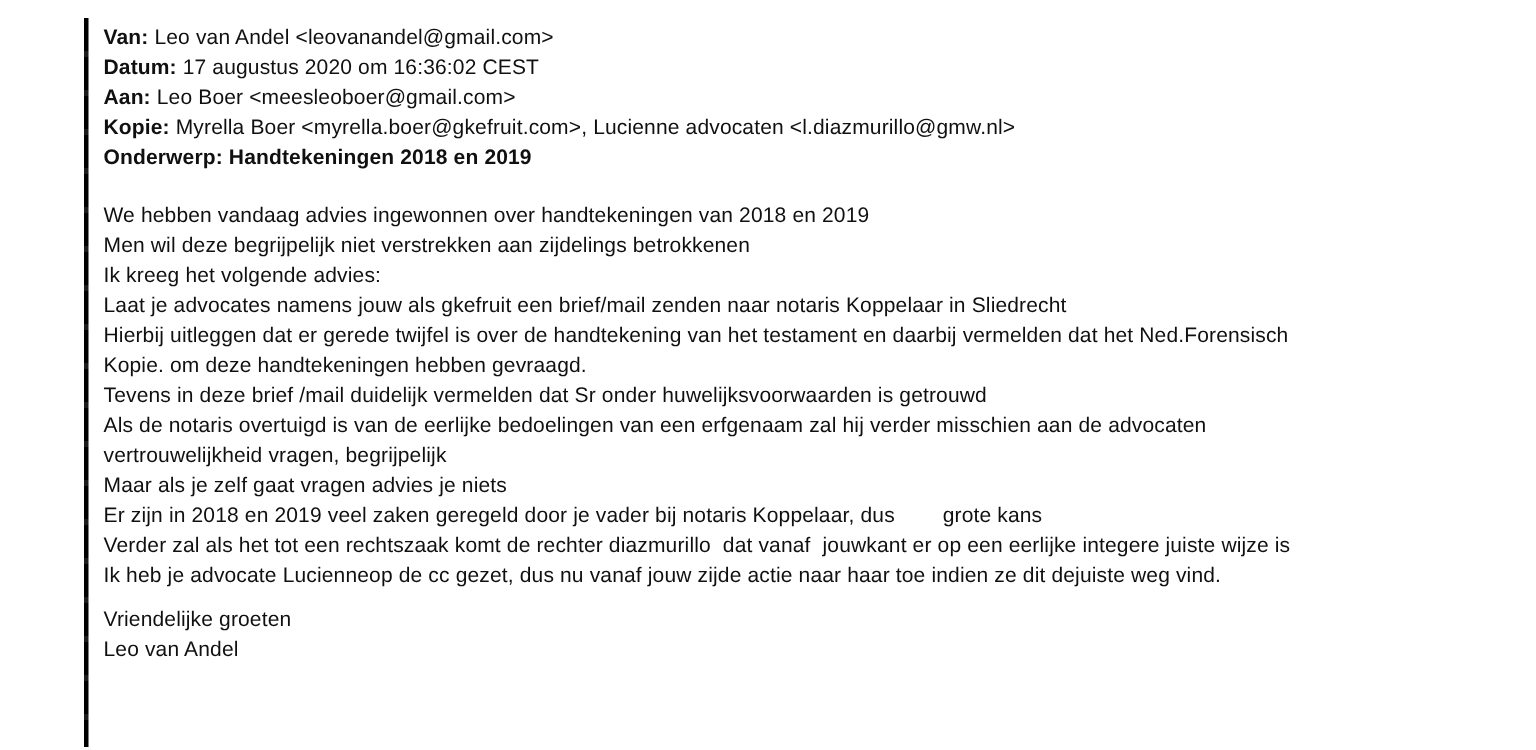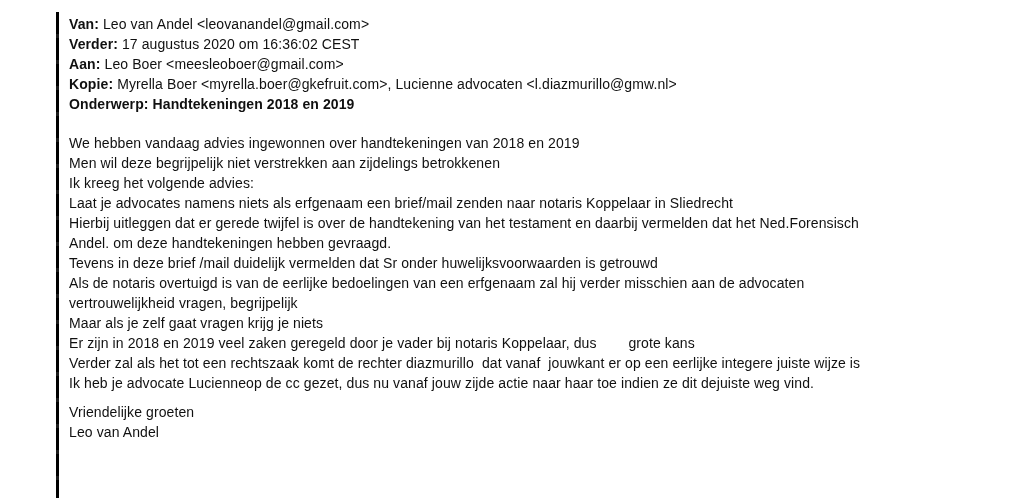--- a/index.html
+++ b/index.html
@@ -39,51 +39,51 @@
 <body>
 
 <div class="page">
   <div class="scan-bar"></div>
   <div class="content">
 
     <div class="headers">
 
         <div class="line hdr-line"><span class="hdr-label">Van:</span><span class="hdr-value"> Leo van Andel &lt;leovanandel@gmail.com&gt;</span></div>
 
-        <div class="line hdr-line"><span class="hdr-label">Verder:</span><span class="hdr-value"> 17 augustus 2020 om 16:36:02 CEST</span></div>
+        <div class="line hdr-line"><span class="hdr-label">Datum:</span><span class="hdr-value"> 17 augustus 2020 om 16:36:02 CEST</span></div>
 
         <div class="line hdr-line"><span class="hdr-label">Aan:</span><span class="hdr-value"> Leo Boer &lt;meesleoboer@gmail.com&gt;</span></div>
 
         <div class="line hdr-line"><span class="hdr-label">Kopie:</span><span class="hdr-value"> Myrella Boer &lt;myrella.boer@gkefruit.com&gt;, Lucienne advocaten &lt;l.diazmurillo@gmw.nl&gt;</span></div>
 
         <div class="line hdr-line"><span class="hdr-label">Onderwerp:</span><span class="hdr-value bold"> Handtekeningen 2018 en 2019</span></div>
       </div>
 
 
     <div class="body-lines">
 
         <div class="line">We hebben vandaag advies ingewonnen over handtekeningen van 2018 en 2019</div>
 
         <div class="line">Men wil deze begrijpelijk niet verstrekken aan zijdelings betrokkenen</div>
 
         <div class="line">Ik kreeg het volgende advies:</div>
 
-        <div class="line">Laat je advocates namens niets als erfgenaam een brief/mail zenden naar notaris Koppelaar in Sliedrecht</div>
+        <div class="line">Laat je advocates namens jouw als gkefruit een brief/mail zenden naar notaris Koppelaar in Sliedrecht</div>
 
         <div class="line">Hierbij uitleggen dat er gerede twijfel is over de handtekening van het testament en daarbij vermelden dat het Ned.Forensisch</div>
 
-        <div class="line">Andel. om deze handtekeningen hebben gevraagd.</div>
+        <div class="line">Kopie. om deze handtekeningen hebben gevraagd.</div>
 
         <div class="line">Tevens in deze brief /mail duidelijk vermelden dat Sr onder huwelijksvoorwaarden is getrouwd</div>
 
         <div class="line">Als de notaris overtuigd is van de eerlijke bedoelingen van een erfgenaam zal hij verder misschien aan de advocaten</div>
 
         <div class="line">vertrouwelijkheid vragen, begrijpelijk</div>
 
-        <div class="line">Maar als je zelf gaat vragen krijg je niets</div>
+        <div class="line">Maar als je zelf gaat vragen advies je niets</div>
 
         <div class="line">Er zijn in 2018 en 2019 veel zaken geregeld door je vader bij notaris Koppelaar, dus        grote kans</div>
 
         <div class="line">Verder zal als het tot een rechtszaak komt de rechter diazmurillo  dat vanaf  jouwkant er op een eerlijke integere juiste wijze is</div>
 
 
         <div class="line">Ik heb je advocate Lucienneop de cc gezet, dus nu vanaf jouw zijde actie naar haar toe indien ze dit dejuiste weg vind.</div>
       </div>
 
     <div class="closing">

